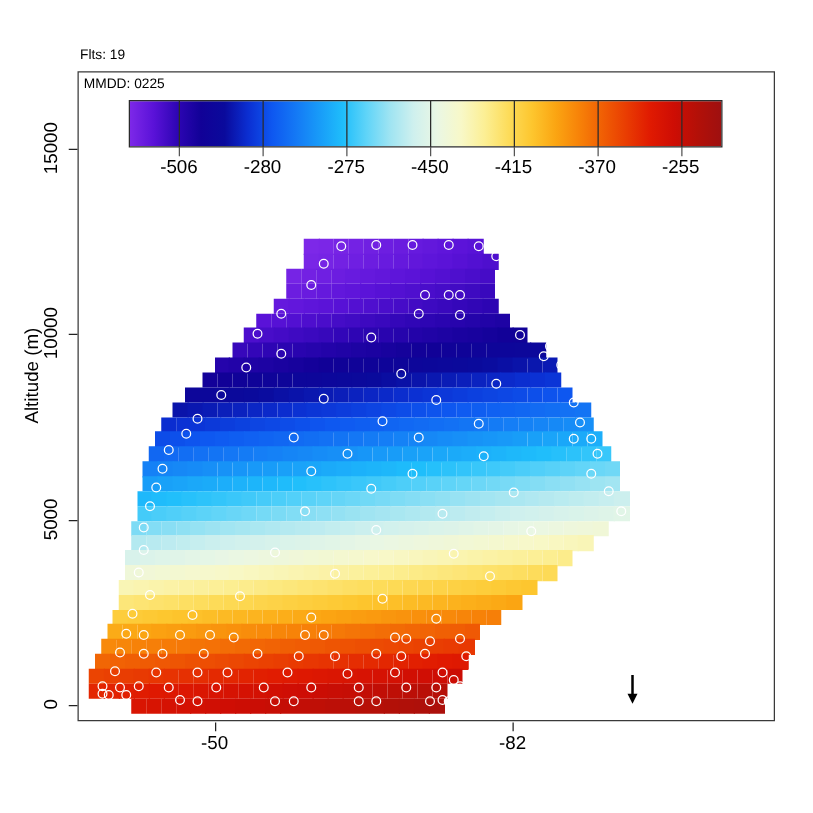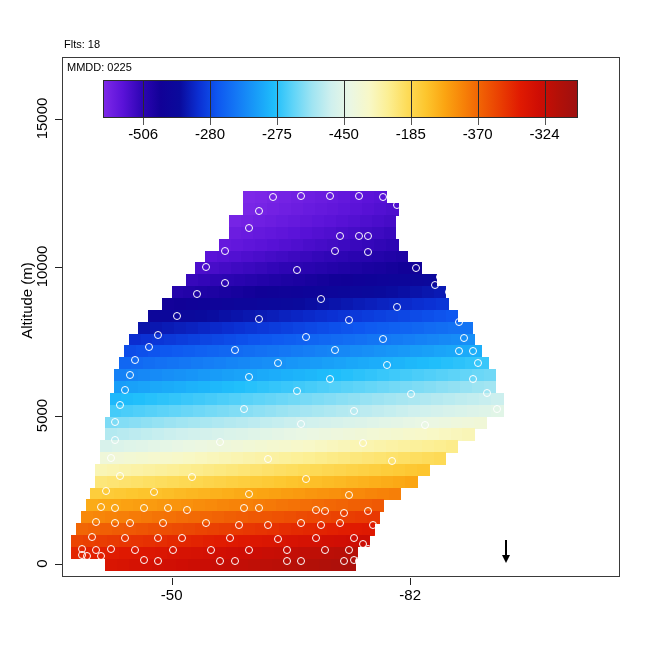--- a/index.html
+++ b/index.html
@@ -53,21 +53,21 @@
   .arrow .head{position:absolute;left:0;top:15px;width:0;height:0;
                border-left:4px solid transparent;border-right:4px solid transparent;
                border-top:8px solid #000;}
 </style>
 </head>
 <body>
 
 <div id="root">
 
 
-  <div class="flts">Flts: 18</div>
+  <div class="flts">Flts: 19</div>
 
   <div class="plotbox">
     <div class="mmdd">MMDD: 0225</div>
     <div id="field">
         <div class="cell" style="left: 180.038px; top: 133.333px; width: 12.5231px; height: 12.4519px; background: rgb(125, 40, 232);"></div>
         <div class="cell" style="left: 191.962px; top: 133.333px; width: 12.5231px; height: 12.4519px; background: rgb(123, 38, 231);"></div>
         <div class="cell" style="left: 203.885px; top: 133.333px; width: 12.5231px; height: 12.4519px; background: rgb(119, 36, 229);"></div>
         <div class="cell" style="left: 215.808px; top: 133.333px; width: 12.5231px; height: 12.4519px; background: rgb(116, 34, 228);"></div>
         <div class="cell" style="left: 227.731px; top: 133.333px; width: 12.5231px; height: 12.4519px; background: rgb(112, 32, 226);"></div>
         <div class="cell" style="left: 239.654px; top: 133.333px; width: 12.5231px; height: 12.4519px; background: rgb(109, 30, 225);"></div>
@@ -1015,23 +1015,23 @@
       <div class="cbar-tick" style="left: 240.845px;"></div>
       <div class="cbar-tick" style="left: 307.746px;"></div>
       <div class="cbar-tick" style="left: 374.648px;"></div>
       <div class="cbar-tick" style="left: 441.549px;"></div>
     </div>
   <div class="cbar-labels" id="cbar-labels">
       <div class="cbar-lab" style="left: 143.141px;">-506</div>
       <div class="cbar-lab" style="left: 210.042px;">-280</div>
       <div class="cbar-lab" style="left: 276.944px;">-275</div>
       <div class="cbar-lab" style="left: 343.845px;">-450</div>
-      <div class="cbar-lab" style="left: 410.746px;">-185</div>
+      <div class="cbar-lab" style="left: 410.746px;">-415</div>
       <div class="cbar-lab" style="left: 477.648px;">-370</div>
-      <div class="cbar-lab" style="left: 544.549px;">-324</div>
+      <div class="cbar-lab" style="left: 544.549px;">-255</div>
     </div>
 
   <div id="yaxis">
       <div class="ytick" style="top: 563.667px;"></div>
       <div class="ylab" style="width: 60px; left: 11px; top: 554.667px;">0</div>
       <div class="ytick" style="top: 415.519px;"></div>
       <div class="ylab" style="width: 60px; left: 11px; top: 406.519px;">5000</div>
       <div class="ytick" style="top: 267.37px;"></div>
       <div class="ylab" style="width: 60px; left: 11px; top: 258.37px;">10000</div>
       <div class="ytick" style="top: 119.222px;"></div>

